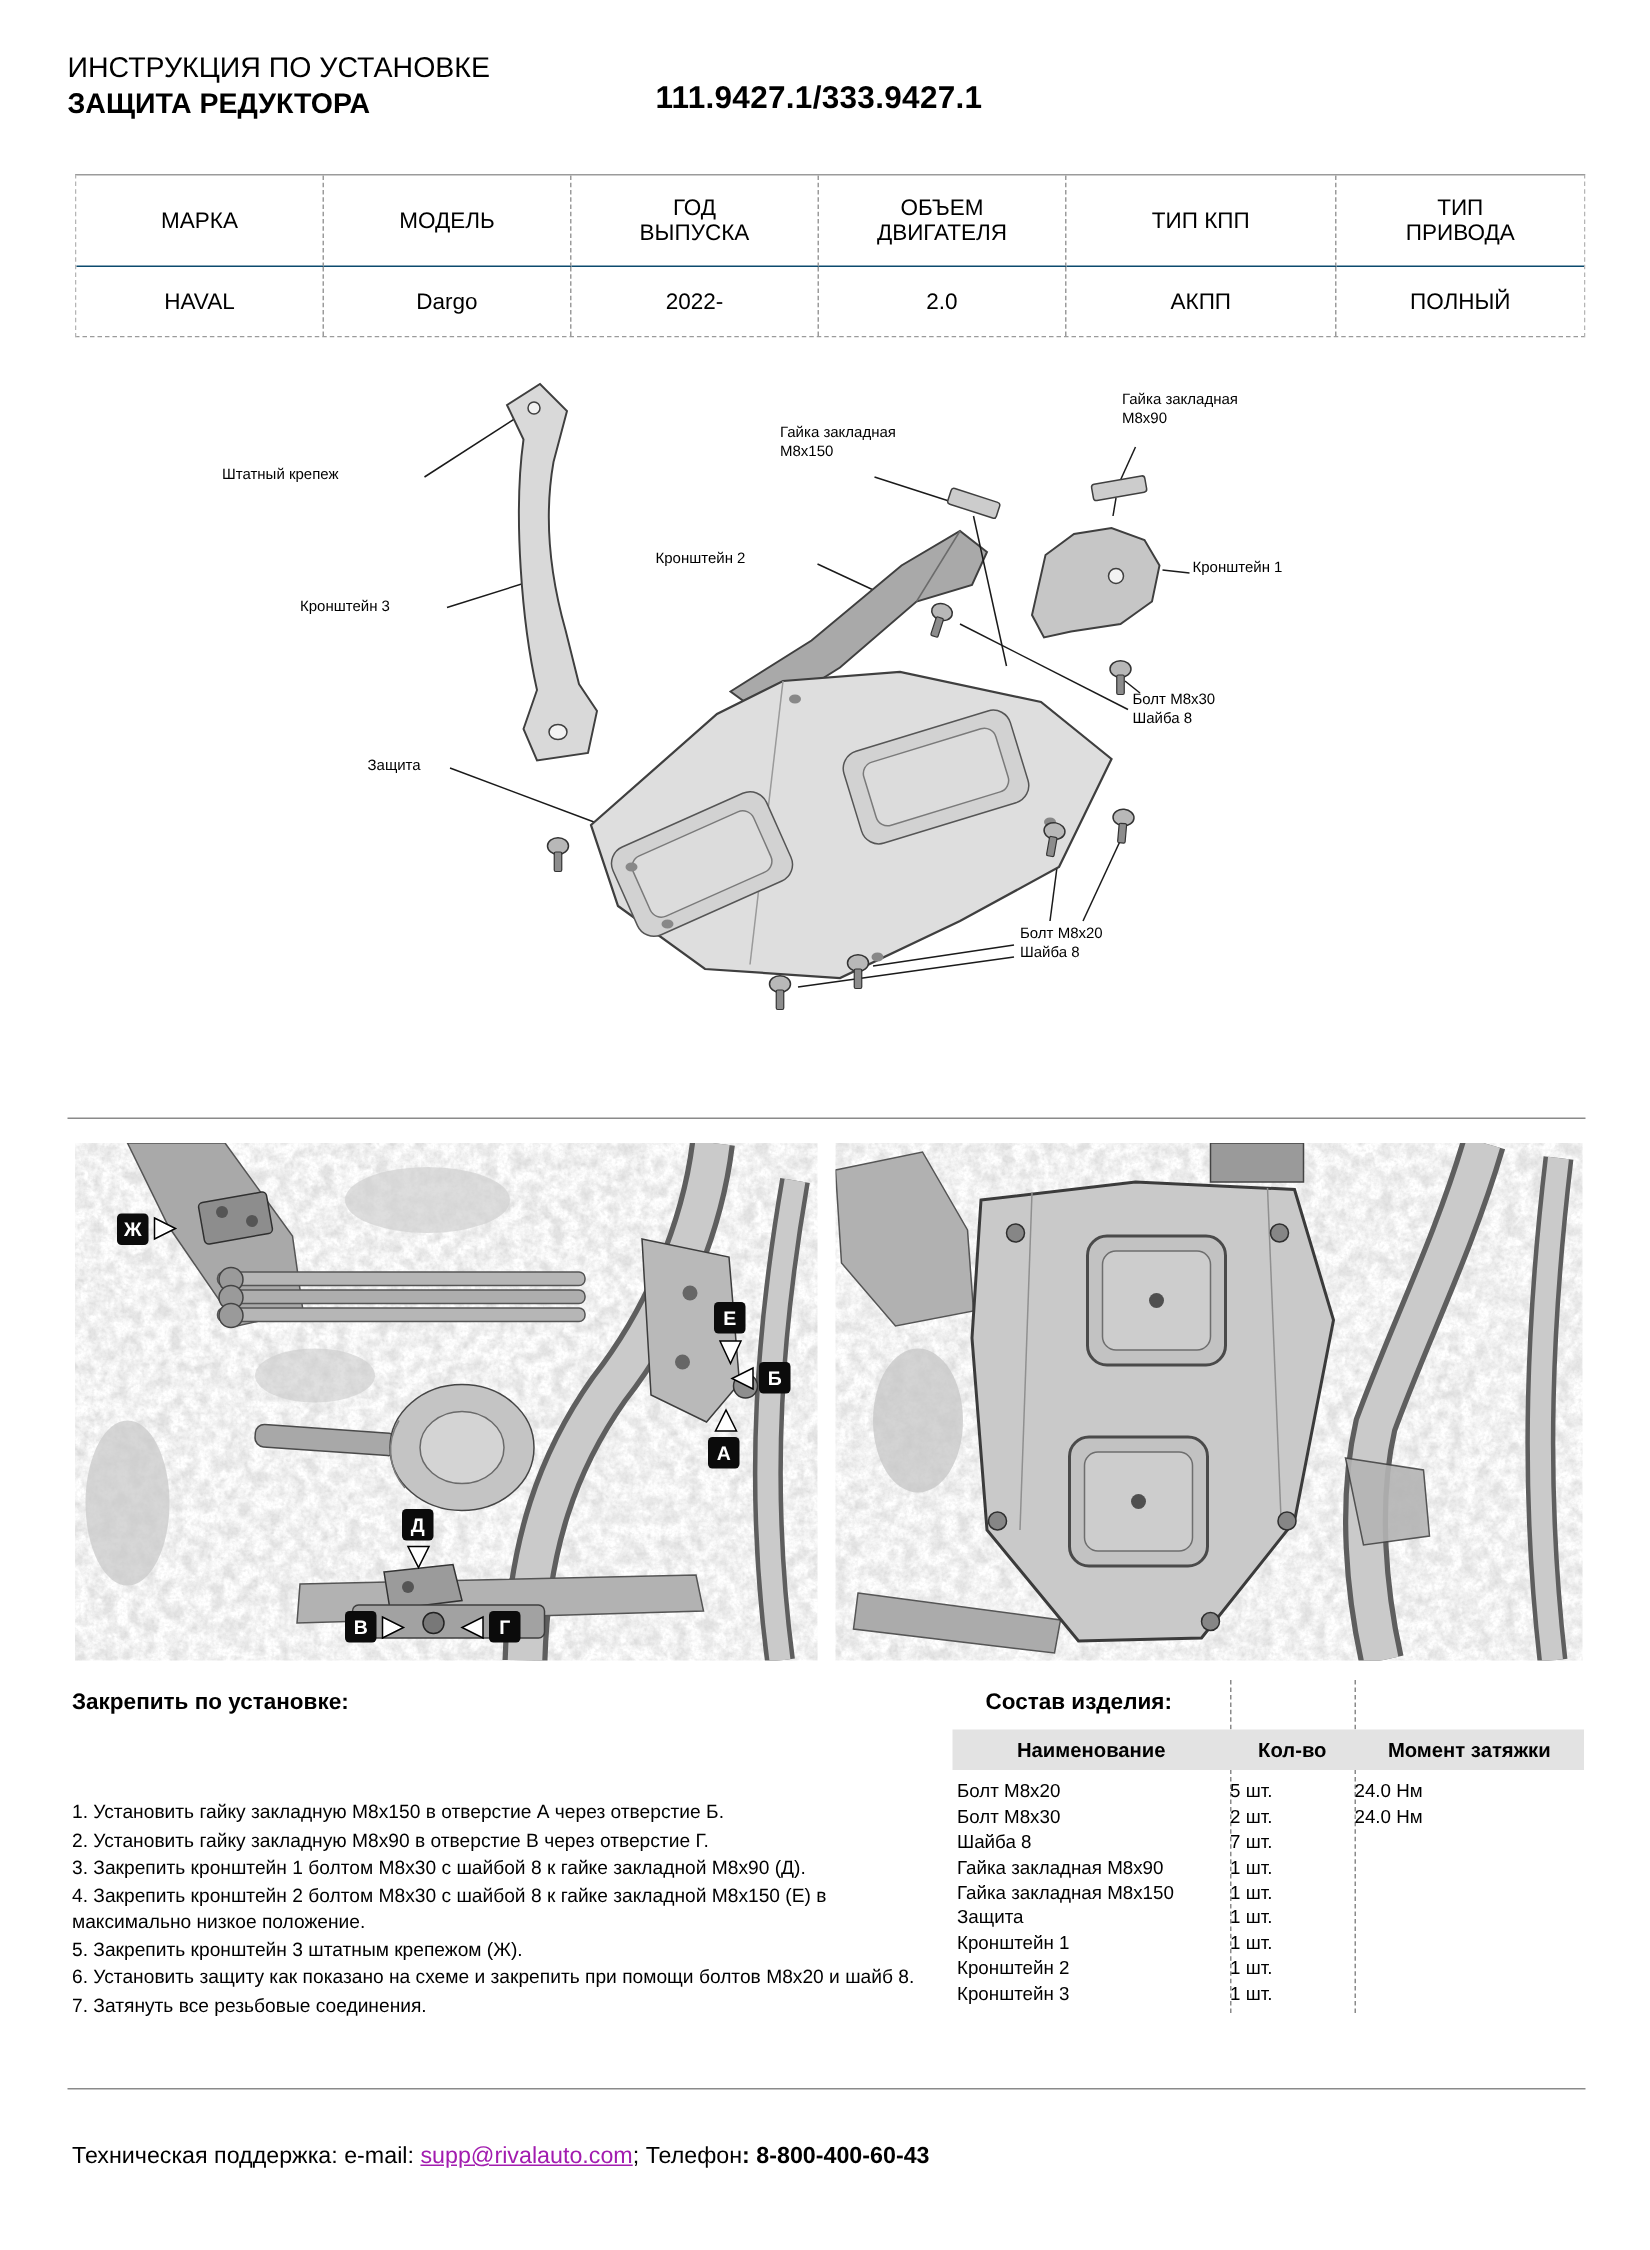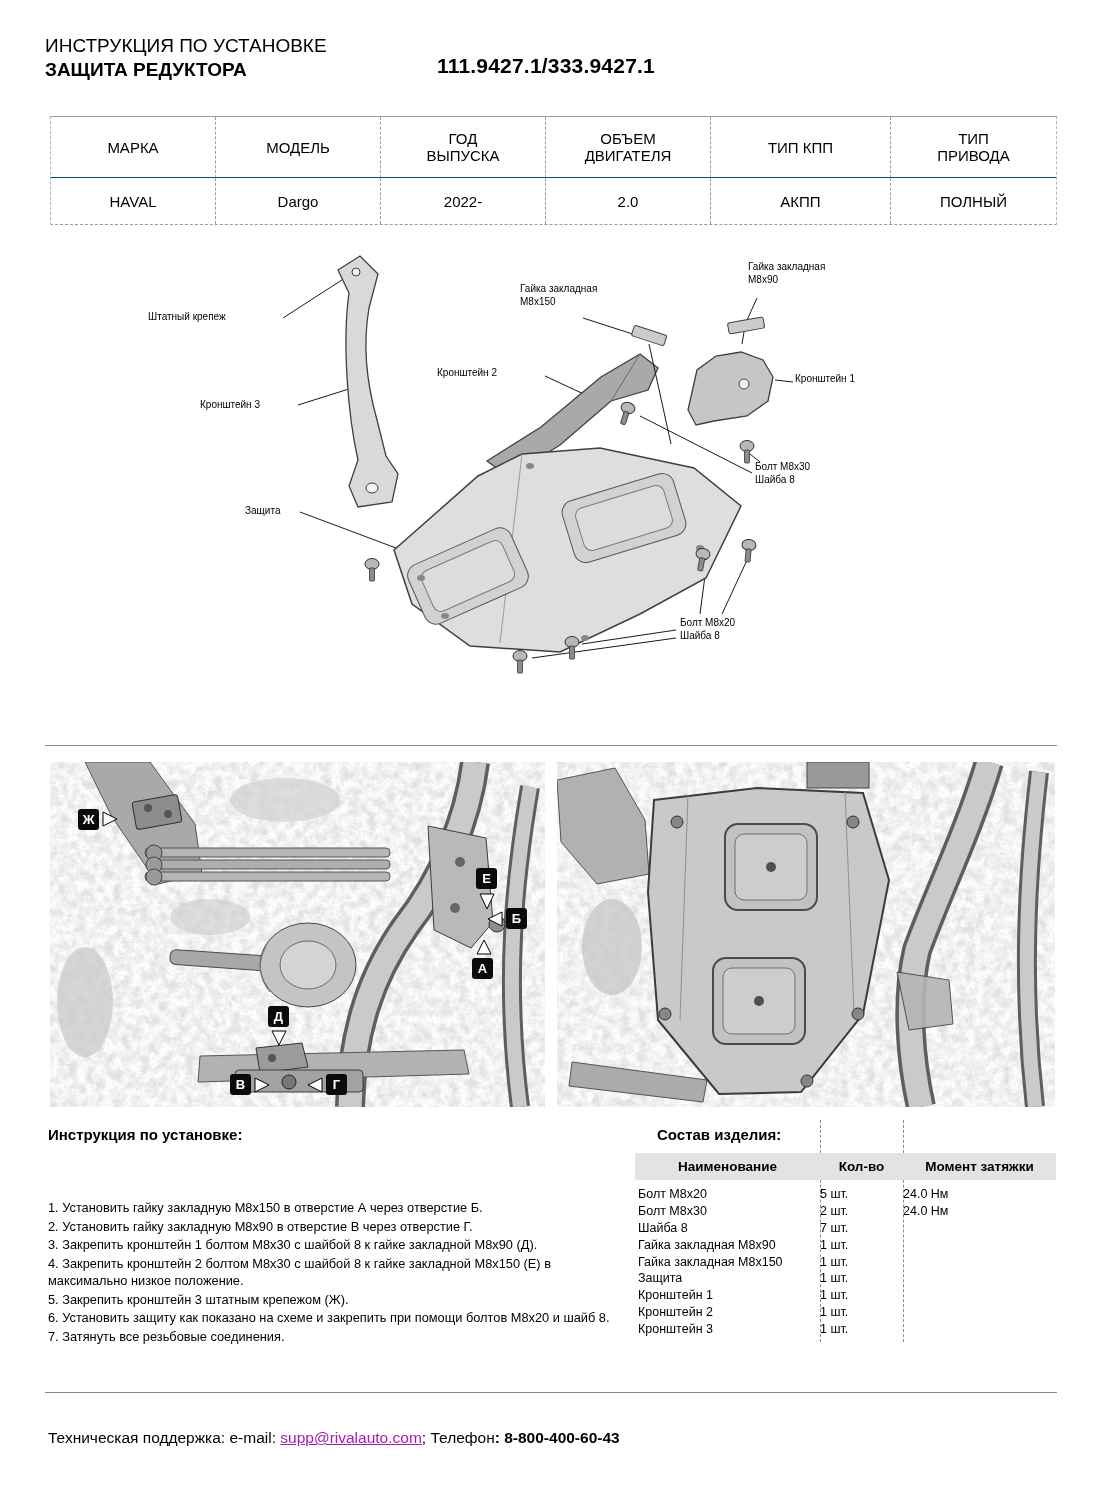--- a/index.html
+++ b/index.html
@@ -278,21 +278,21 @@
         <circle cx="108" cy="252" r="6" fill="#868686" stroke="#2f2f2f"></circle>
         <circle cx="250" cy="319" r="6" fill="#868686" stroke="#2f2f2f"></circle>
         <circle cx="301" cy="252" r="6" fill="#868686" stroke="#2f2f2f"></circle>
         <circle cx="120" cy="60" r="6" fill="#868686" stroke="#2f2f2f"></circle>
         <circle cx="296" cy="60" r="6" fill="#868686" stroke="#2f2f2f"></circle>
       </g>
     </svg>
   </div>
 
   <div class="instr-block">
-    <div class="instr-title">Инструкция по установке:</div>
+    <div class="instr-title">Закрепить по установке:</div>
     <div class="instr-steps">
       <div>1. Установить гайку закладную М8х150 в отверстие А через отверстие Б.</div>
       <div>2. Установить гайку закладную М8х90 в отверстие В через отверстие Г.</div>
       <div>3. Закрепить кронштейн 1 болтом М8х30 с шайбой 8 к гайке закладной М8х90 (Д).</div>
       <div>4. Закрепить кронштейн 2 болтом М8х30 с шайбой 8 к гайке закладной М8х150 (Е) в максимально низкое положение.</div>
       <div>5. Закрепить кронштейн 3 штатным крепежом (Ж).</div>
       <div>6. Установить защиту как показано на схеме и закрепить при помощи болтов М8х20 и шайб 8.</div>
       <div>7. Затянуть все резьбовые соединения.</div>
     </div>
   </div>

